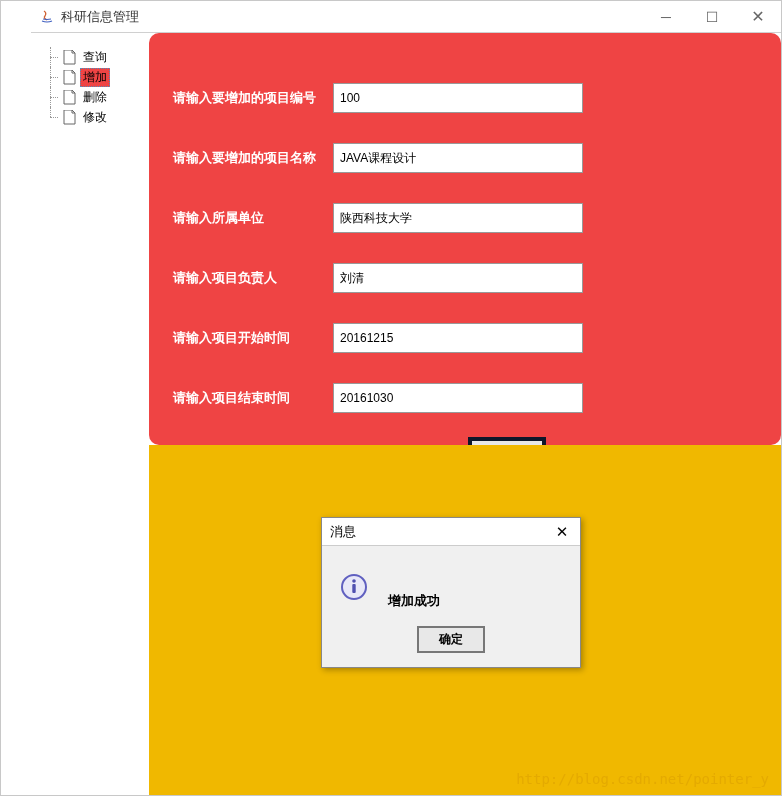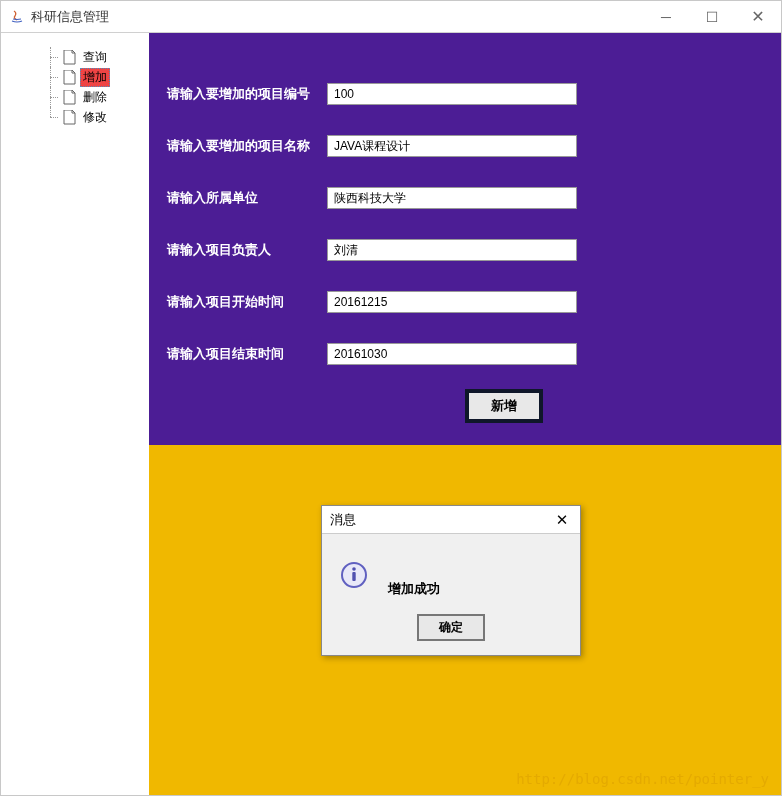--- a/index.html
+++ b/index.html
@@ -19,20 +19,21 @@
       border: 1px solid #c8c8c8;
       position: relative;
     }
     .titlebar {
       height: 32px;
       background: #ffffff;
       display: flex;
       align-items: center;
       border-bottom: 1px solid #d0d0d0;
       padding-left: 8px;
+      margin-left: 30px;
     }
     .titlebar-icon {
       width: 16px;
       height: 16px;
       margin-right: 6px;
       display: flex;
       align-items: center;
       justify-content: center;
     }
     .titlebar-title {
@@ -111,38 +112,39 @@
     .tree-label {
       font-size: 12px;
       padding: 0 3px;
     }
     .main {
       flex: 1;
       display: flex;
       flex-direction: column;
     }
     .form-area {
-      background: #4c1d95;
-      padding: 50px 20px 20px 18px;
+      background: #ef4444;
+      padding: 50px 20px 20px 24px;
       height: 412px;
+      border-radius: 10px;
     }
     .form-row {
       display: flex;
       align-items: center;
       margin-bottom: 30px;
     }
     .form-label {
       width: 160px;
       color: #ffffff;
       font-size: 13px;
       font-weight: bold;
     }
     .form-input {
       width: 250px;
-      height: 22px;
+      height: 30px;
       border: 1px solid #999;
       background: #ffffff;
       padding: 2px 6px;
       font-size: 12px;
       font-family: inherit;
     }
     .submit-row {
       display: flex;
       justify-content: center;
       margin-top: -6px;
@@ -157,21 +159,21 @@
       cursor: pointer;
       font-family: inherit;
     }
     .bottom-area {
       flex: 1;
       background: #f0b800;
     }
     .dialog {
       position: absolute;
       left: 320px;
-      top: 504px;
+      top: 516px;
       width: 260px;
       background: #f0f0f0;
       border: 1px solid #888;
       box-shadow: 2px 2px 6px rgba(0,0,0,0.3);
     }
     .dialog-titlebar {
       height: 28px;
       background: #ffffff;
       display: flex;
       align-items: center;

